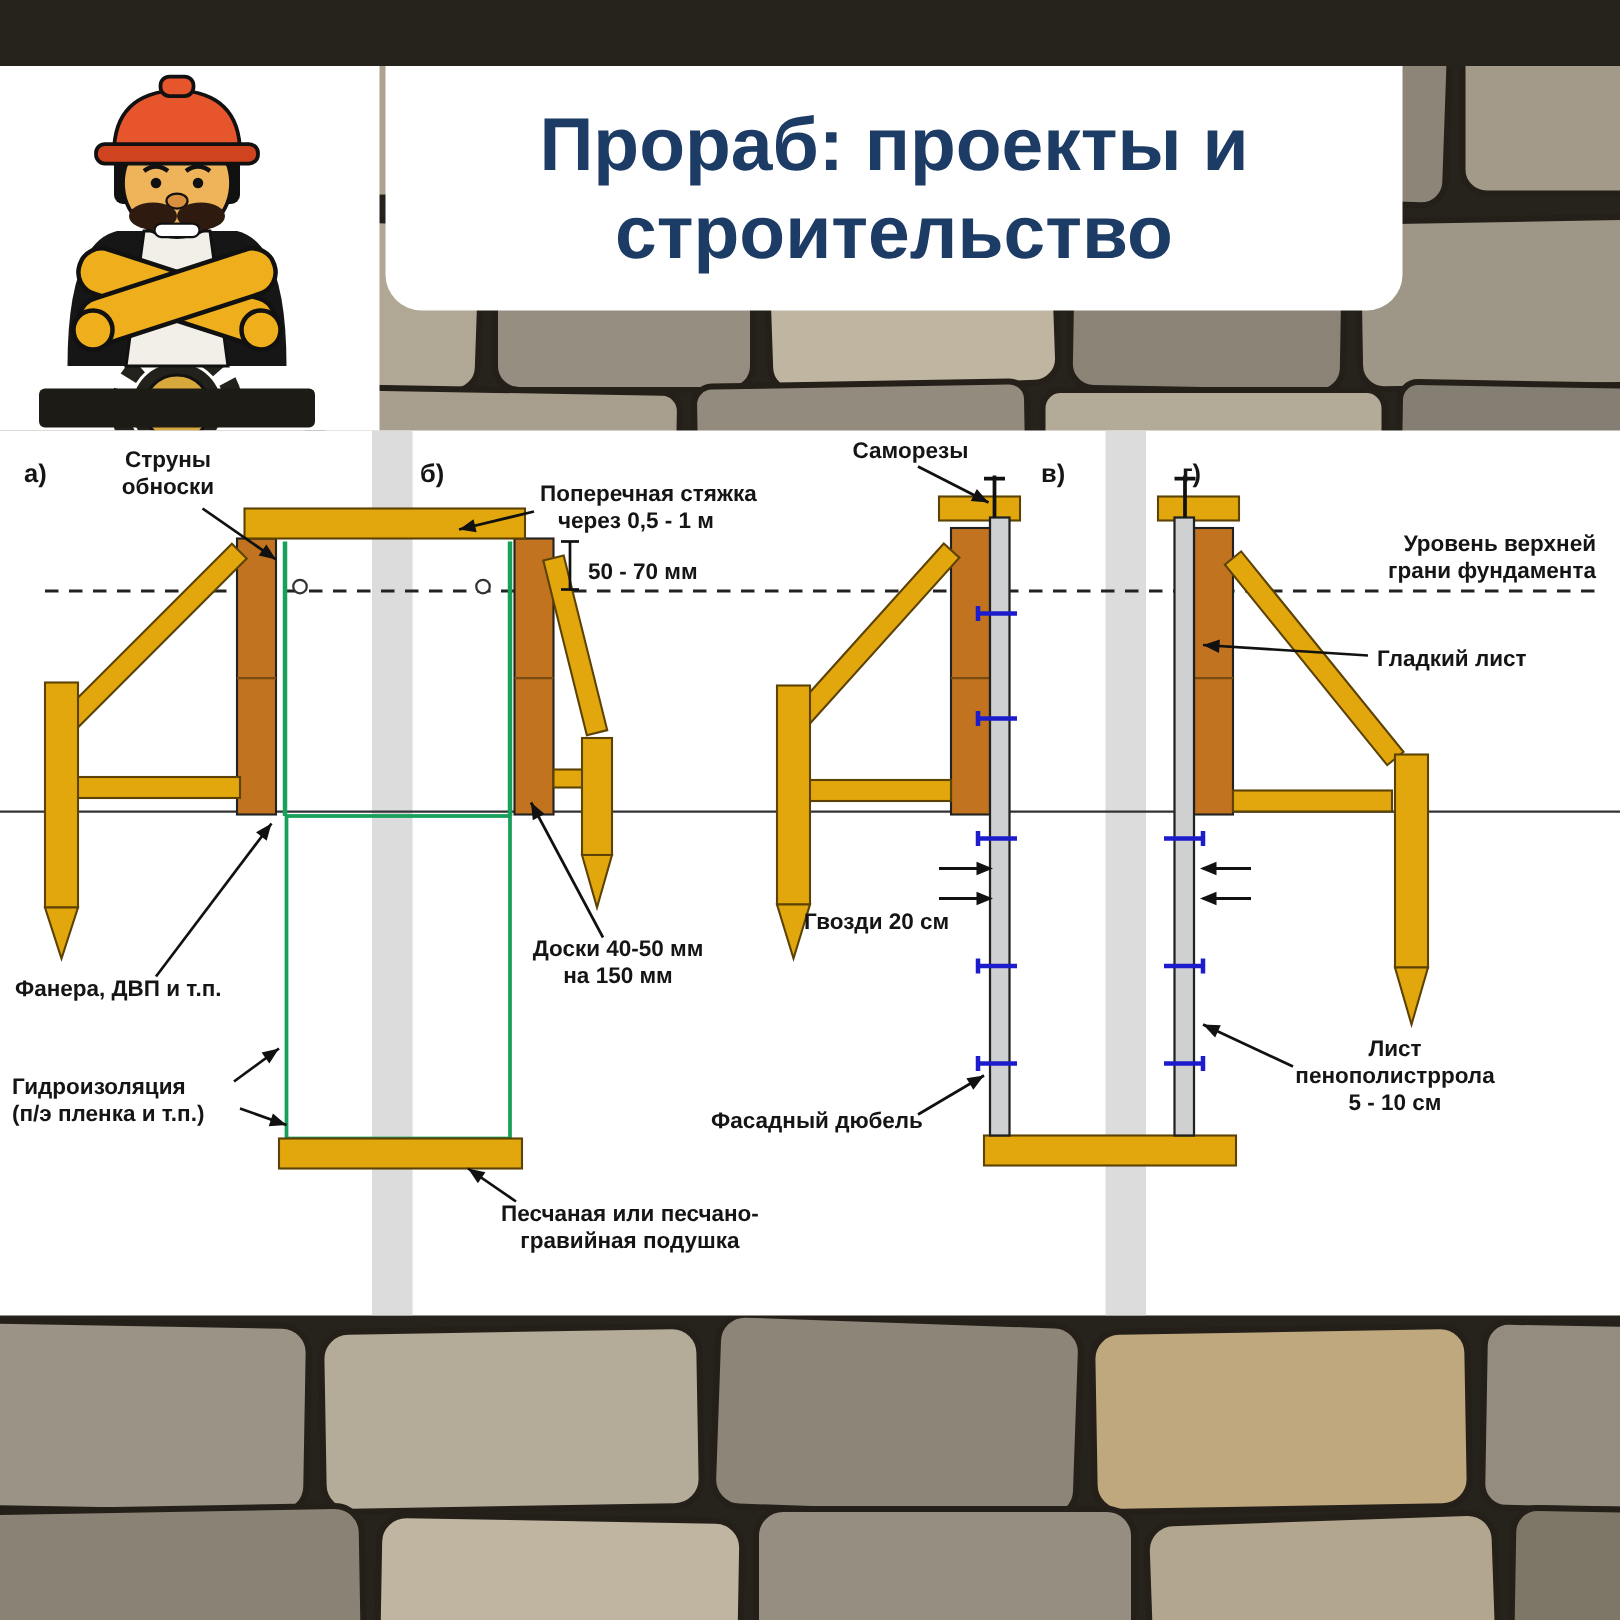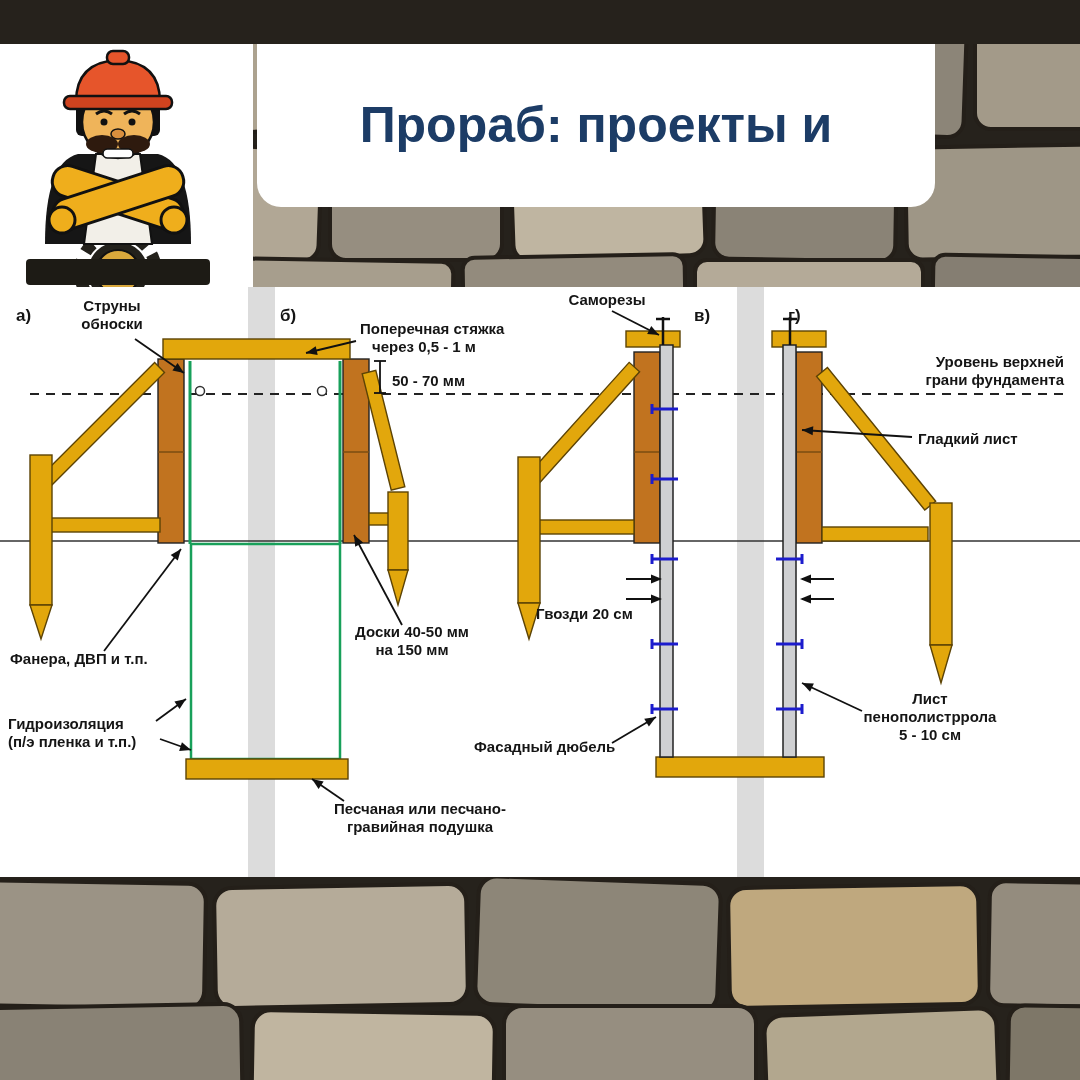--- a/index.html
+++ b/index.html
@@ -104,20 +104,21 @@
       <g>
         <path d="M76,58 Q76,18 118,16 Q160,18 160,58 Z" fill="#e6552b" stroke="#111" stroke-width="2.5"></path>
         <rect x="64" y="52" width="108" height="13" rx="6" fill="#cf431f" stroke="#111" stroke-width="2.5"></rect>
         <rect x="107" y="7" width="22" height="13" rx="6" fill="#e6552b" stroke="#111" stroke-width="2.5"></rect>
       </g>
     </svg>
   </div>
 
   <div class="title-banner">
     <div class="line">Прораб: проекты и</div>
+    <div class="line">строительство</div>
   </div>
 
   <div class="diagram-panel">
     <svg width="1080" height="590" viewBox="0 0 1080 590">
 
       <rect x="248" y="0" width="27" height="590" fill="#dcdcdc"></rect>
       <rect x="737" y="0" width="27" height="590" fill="#dcdcdc"></rect>
 
       <line x1="30" y1="107" x2="1066" y2="107" stroke="#222" stroke-width="2" stroke-dasharray="9 7"></line>
 

